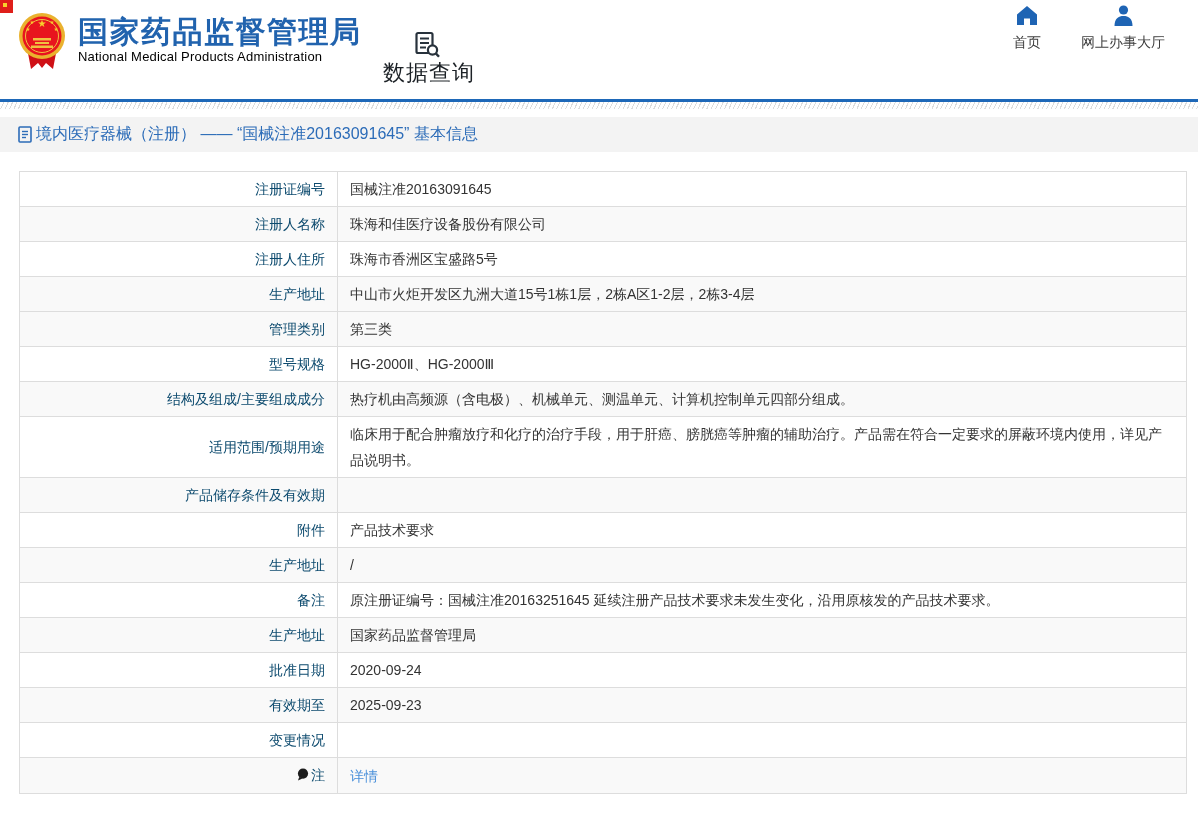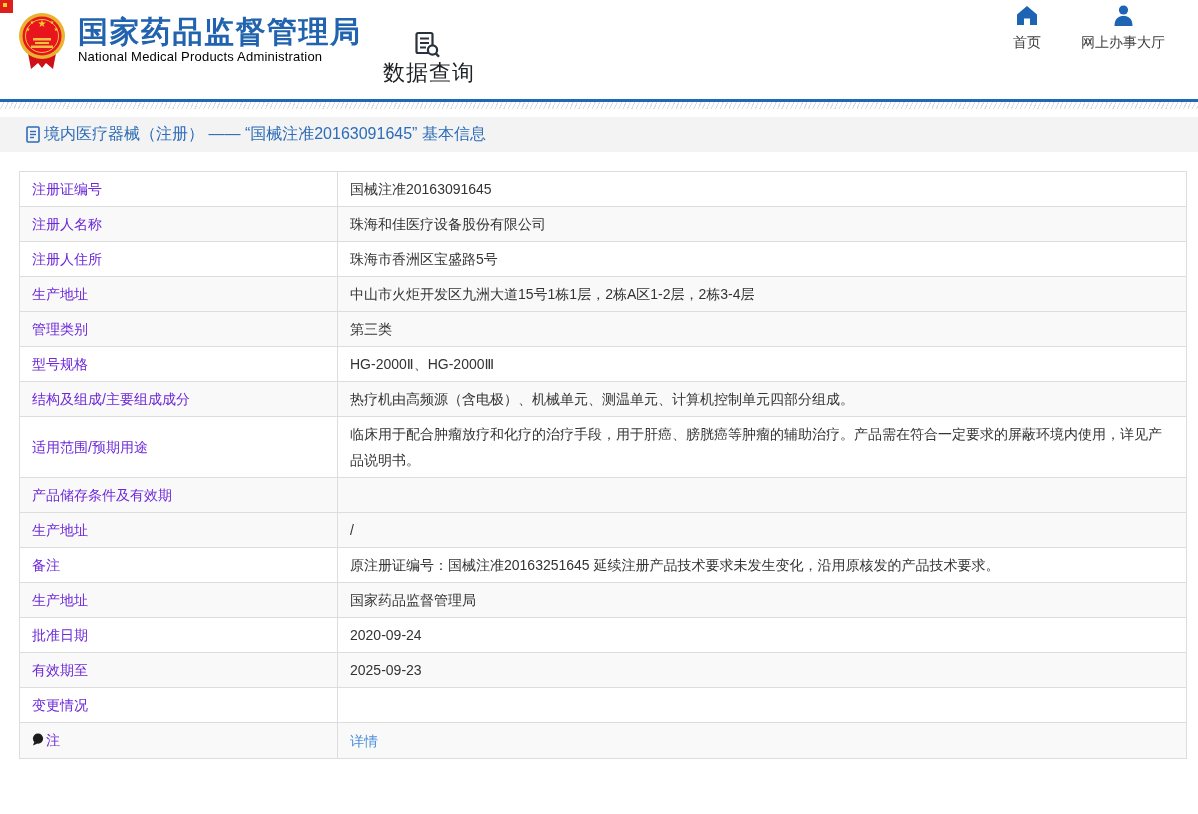--- a/index.html
+++ b/index.html
@@ -36,35 +36,35 @@
   .nav-label{font-size:14px;color:#3d3d3d;margin-top:8px;white-space:nowrap;}
   
   .blue-divider{height:3px;background:#1e68b8;}
   .hatch-strip{
     height:7px;
     background:repeating-linear-gradient(115deg,#ffffff 0 3px,#dcdcdc 3px 4px);
   }
   
   .crumb-bar{
     margin-top:8px;height:35px;background:#f3f3f3;
-    display:flex;align-items:center;padding-left:26px;box-sizing:border-box;
+    display:flex;align-items:center;padding-left:18px;box-sizing:border-box;
   }
   .crumb-bar .doc-icon{width:14px;height:17px;margin-right:4px;display:block;}
   .crumb-text{font-size:16px;color:#2c6cb8;}
   
   .table-wrap{margin:19px 11px 0 19px;}
   table.info{
     width:1168px;border-collapse:collapse;table-layout:fixed;
     border:1px solid #cccccc;
   }
   table.info td{
     border:1px solid #ddd;font-size:14px;line-height:26px;
     padding:4px 12px;height:33px;vertical-align:middle;box-sizing:border-box;
   }
-  td.label-cell{width:318px;color:#6d28d9;}
+  td.label-cell{width:318px;text-align:right;color:#0c4a6e;}
   td.value-cell{color:#333333;}
   tr.stripe{background:#f9f9f9;}
   a.detail-link{color:#4a90da;text-decoration:none;cursor:pointer;}
   .note-glyph{display:inline-block;vertical-align:-1px;margin-right:2px;}
 </style>
 </head>
 <body>
 
 <div class="header">
   <div class="corner-mark"></div>
@@ -164,20 +164,24 @@
     <td class="value-cell">热疗机由高频源（含电极）、机械单元、测温单元、计算机控制单元四部分组成。</td>
   </tr>
         <tr>
     <td class="label-cell">适用范围/预期用途</td>
     <td class="value-cell">临床用于配合肿瘤放疗和化疗的治疗手段，用于肝癌、膀胱癌等肿瘤的辅助治疗。产品需在符合一定要求的屏蔽环境内使用，详见产品说明书。</td>
   </tr>
         <tr class="stripe">
     <td class="label-cell">产品储存条件及有效期</td>
     <td class="value-cell"></td>
   </tr>
+        <tr>
+    <td class="label-cell">附件</td>
+    <td class="value-cell">产品技术要求</td>
+  </tr>
         <tr class="stripe">
     <td class="label-cell">生产地址</td>
     <td class="value-cell">/</td>
   </tr>
         <tr>
     <td class="label-cell">备注</td>
     <td class="value-cell">原注册证编号：国械注准20163251645 延续注册产品技术要求未发生变化，沿用原核发的产品技术要求。</td>
   </tr>
         <tr class="stripe">
     <td class="label-cell">生产地址</td>

